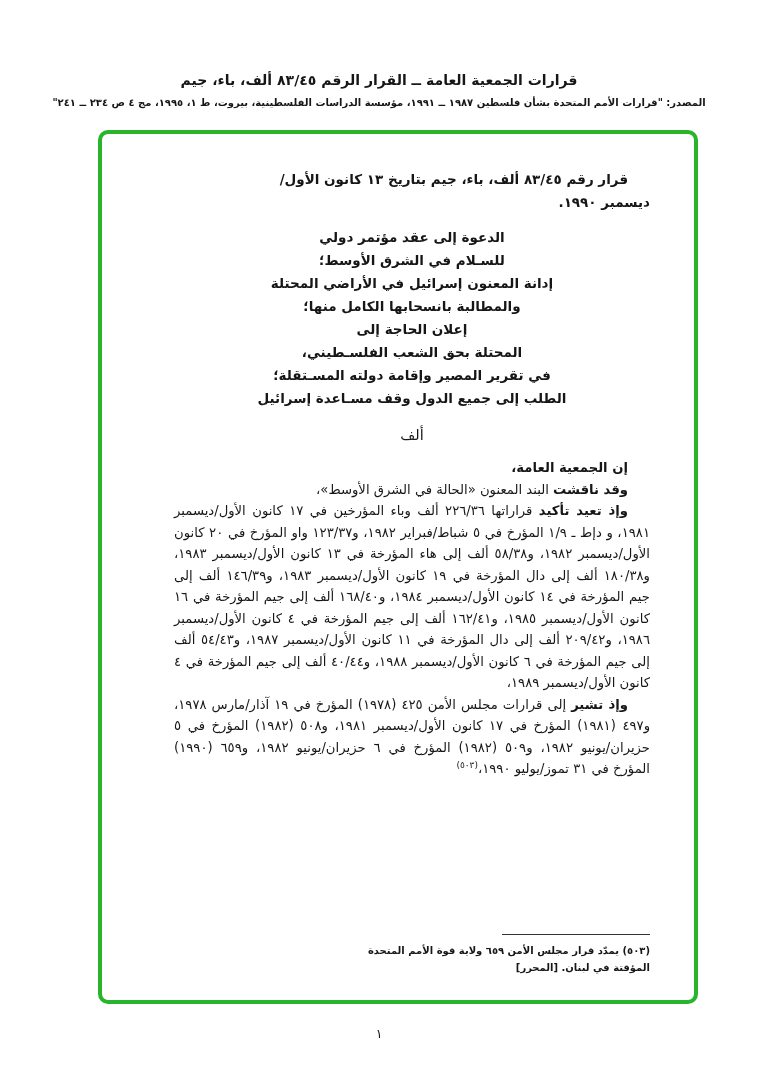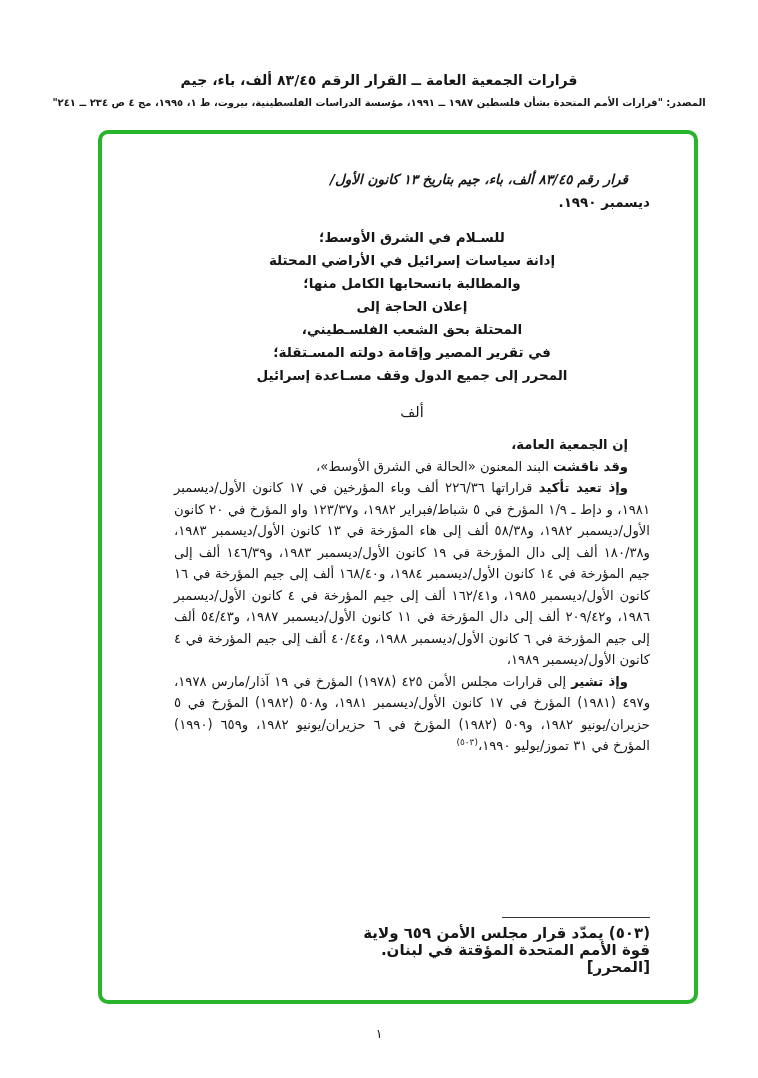--- a/index.html
+++ b/index.html
@@ -24,34 +24,34 @@
     margin: 22px 60px 0 auto;
     border: 4px solid var(--frame-green, #28b428);
     border-radius: 10px;
     padding: 34px 44px 0 72px;
     position: relative;
     overflow: hidden;
     background: #fff;
   }
 
   .intro { font-size: 13.5px; font-weight: bold; line-height: 23px; text-align: right; }
-  .intro .first { text-indent: 22px; font-style: italic; }
+  .intro .first { text-indent: 22px; }
 
   .subject { margin-top: 12px; text-align: center; font-weight: bold; font-size: 13.5px; line-height: 23px; }
 
   .section-letter { text-align: center; font-weight: normal; font-size: 14.5px; margin: 17px 0 14px; }
 
   .para { font-size: 13.2px; line-height: 21.5px; text-indent: 22px; text-align: justify; }
   .para.align-right { text-align: right; }
   .lead { font-weight: bold; }
   .fn-ref { font-size: 9px; vertical-align: super; line-height: 0; }
 
   .footnote-area { position: absolute; right: 44px; left: 72px; bottom: 24px; background: #fff; }
   .footnote-rule { width: 148px; border-top: 1.5px solid #333; margin-bottom: 7px; }
-  .footnote-text { font-size: 15px; font-weight: bold; line-height: 17px; width: 300px; text-align: right; }
+  .footnote-text { font-size: 10px; font-weight: bold; line-height: 17px; width: 300px; text-align: right; }
 
   .page-number { text-align: center; margin-top: 22px; font-size: 12.5px; }
 </style>
 </head>
 <body>
 
 <div class="page">
 
   <header class="doc-header">
     <div class="header-title">قرارات الجمعية العامة ــ القرار الرقم ٨٣/٤٥ ألف، باء، جيم</div>
@@ -59,27 +59,28 @@
   </header>
 
   <section class="frame">
 
     <div class="intro">
       <div class="first">قرار رقم ٨٣/٤٥ ألف، باء، جيم بتاريخ ١٣ كانون الأول/</div>
       <div>ديسمبر ١٩٩٠.</div>
     </div>
 
     <div class="subject">
+      <div>الدعوة إلى عقد مؤتمر دولي</div>
       <div>للسـلام في الشرق الأوسط؛</div>
-      <div>إدانة سياسات إسرائيل في الأراضي المحتلة</div>
+      <div>إدانة المعنون إسرائيل في الأراضي المحتلة</div>
       <div>والمطالبة بانسحابها الكامل منها؛</div>
       <div>إعلان الحاجة إلى</div>
       <div>المحتلة بحق الشعب الفلسـطيني،</div>
       <div>في تقرير المصير وإقامة دولته المسـتقلة؛</div>
-      <div>المحرر إلى جميع الدول وقف مسـاعدة إسرائيل</div>
+      <div>الطلب إلى جميع الدول وقف مسـاعدة إسرائيل</div>
     </div>
 
     <div class="section-letter">ألف</div>
 
     <p class="para align-right">
       <span class="lead">إن الجمعية العامة،</span>
     </p>
 
     <p class="para align-right">
       <span class="lead">وقد ناقشت</span><span> البند المعنون «الحالة في الشرق الأوسط»،</span>

